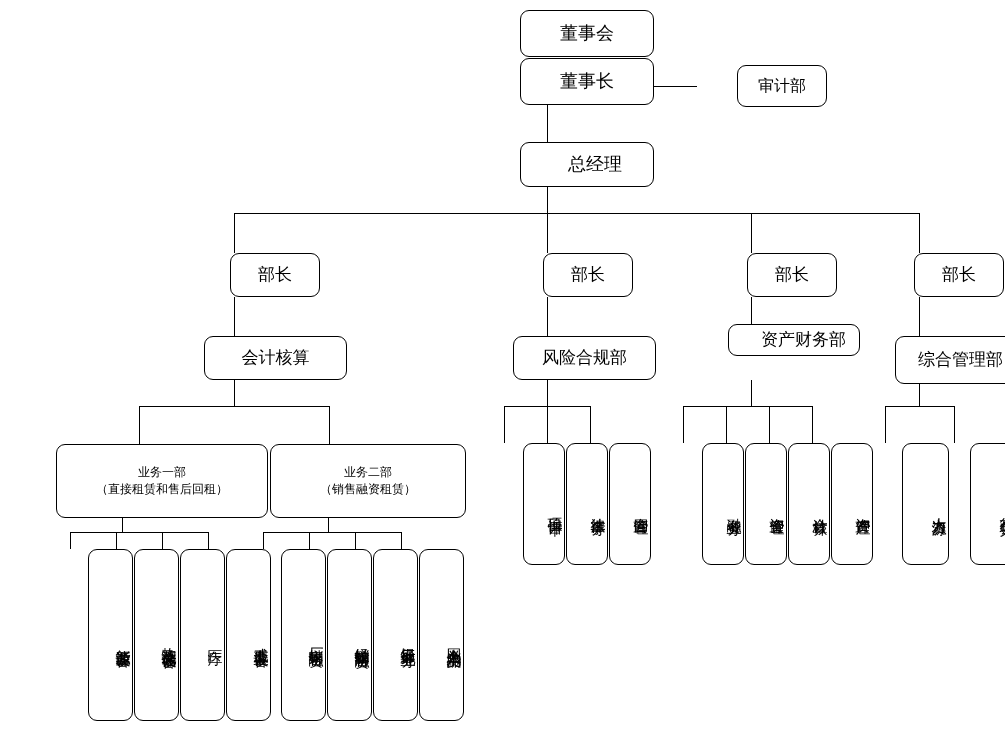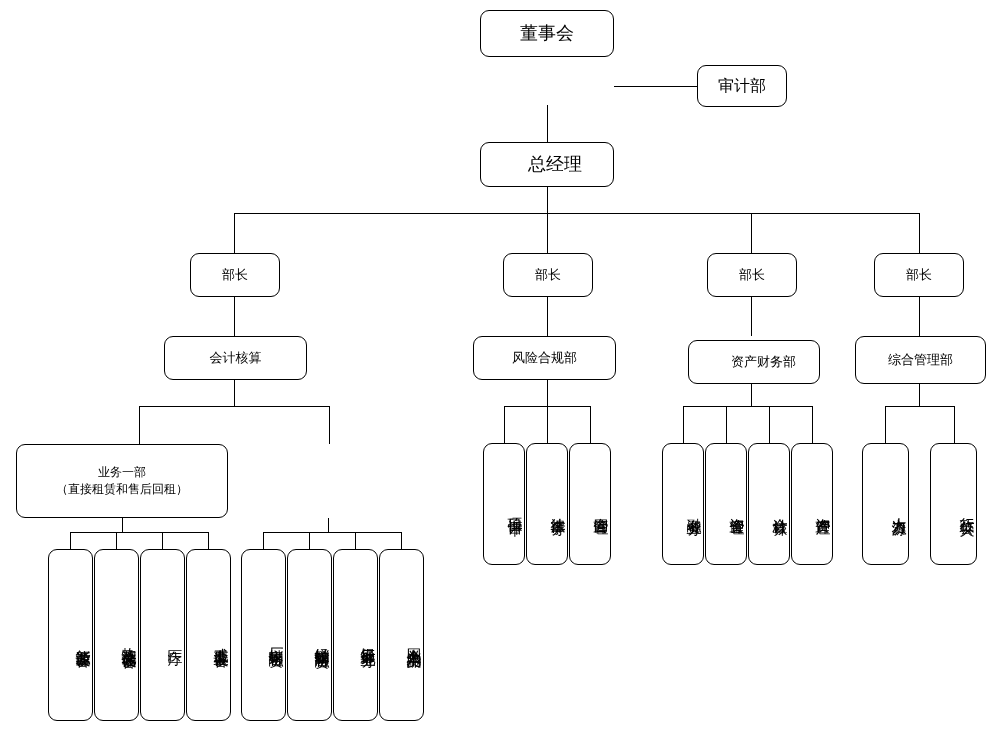--- a/index.html
+++ b/index.html
@@ -22,20 +22,21 @@
     position: absolute;
     box-sizing: border-box;
     border: 1px solid #000000;
     background: #ffffff;
     display: flex;
     align-items: center;
     justify-content: center;
     text-align: center;
     line-height: 1.25;
     z-index: 2;
+    margin-left: 40px;
   }
   .node.rounded { border-radius: 9px; }
   .node-label {
     display: block;
     white-space: pre-line;
   }
   
   .node.vertical {
     writing-mode: vertical-rl;
     text-orientation: upright;
@@ -50,34 +51,37 @@
     white-space: nowrap;
   }
   .line {
     position: absolute;
     background: #000000;
     z-index: 1;
   }
   .line.h { height: 1px; }
   .line.v { width: 1px; }
   .t18 { font-size: 18px; }
-  .t17 { font-size: 13px; justify-content: center; }
+  .t17 { font-size: 17px; justify-content: center; }
   .t16 { font-size: 16px; }
   .t15 { font-size: 15px; }
   .two-line { font-size: 12px; line-height: 1.45; }
 </style>
 </head>
 <body>
 
 <div id="chart-root">
 
   <div class="node rounded t18" style="left:480px; top:10px; width:134px; height:47px;">
     <span class="node-label">董事会</span>
   </div>
 
+  <div class="node rounded t18" style="left:480px; top:58px; width:134px; height:47px;">
+    <span class="node-label">董事长</span>
+  </div>
 
   <div class="node rounded t16" style="left:697px; top:65px; width:90px; height:42px;">
     <span class="node-label">审计部</span>
   </div>
 
   <div class="line h" style="left:614px; top:86px; width:83px;"></div>
 
   <div class="line v" style="left:547px; top:105px; height:37px;"></div>
 
   <div class="node rounded t18" style="left:480px; top:142px; width:134px; height:45px;padding-left:16px;">
@@ -110,35 +114,39 @@
   <div class="line v" style="left:547px; top:297px; height:39px;"></div>
   <div class="line v" style="left:751px; top:297px; height:39px;"></div>
   <div class="line v" style="left:919px; top:297px; height:39px;"></div>
 
   <div class="node rounded t17" style="left:164px; top:336px; width:143px; height:44px;">
     <span class="node-label">会计核算</span>
   </div>
   <div class="node rounded t17" style="left:473px; top:336px; width:143px; height:44px;">
     <span class="node-label">风险合规部</span>
   </div>
-  <div class="node rounded t17" style="left:688px; top:340px; width:132px; height:44px;padding-left:19px;">
+  <div class="node rounded t17" style="left:688px; top:324px; width:132px; height:32px;padding-left:19px;">
     <span class="node-label">资产财务部</span>
   </div>
   <div class="node rounded t17" style="left:855px; top:336px; width:131px; height:48px;">
     <span class="node-label">综合管理部</span>
   </div>
 
   <div class="line v" style="left:234px; top:380px; height:26px;"></div>
   <div class="line h" style="left:139px; top:406px; width:190px;"></div>
   <div class="line v" style="left:139px; top:406px; height:38px;"></div>
   <div class="line v" style="left:329px; top:406px; height:38px;"></div>
 
   <div class="node rounded two-line" style="left:16px; top:444px; width:212px; height:74px;">
     <span class="node-label">业务一部
 （直接租赁和售后回租）</span>
+  </div>
+  <div class="node rounded two-line" style="left:230px; top:444px; width:196px; height:74px;">
+    <span class="node-label">业务二部
+（销售融资租赁）</span>
   </div>
 
   <div class="line v" style="left:122px; top:518px; height:14px;"></div>
   <div class="line h" style="left:70px; top:532px; width:139px;"></div>
   <div class="line v" style="left:70px; top:532px; height:17px;"></div>
   <div class="line v" style="left:116px; top:532px; height:17px;"></div>
   <div class="line v" style="left:162px; top:532px; height:17px;"></div>
   <div class="line v" style="left:208px; top:532px; height:17px;"></div>
 
   <div class="node rounded vertical t15" style="left:48px; top:549px; width:45px; height:172px;">

